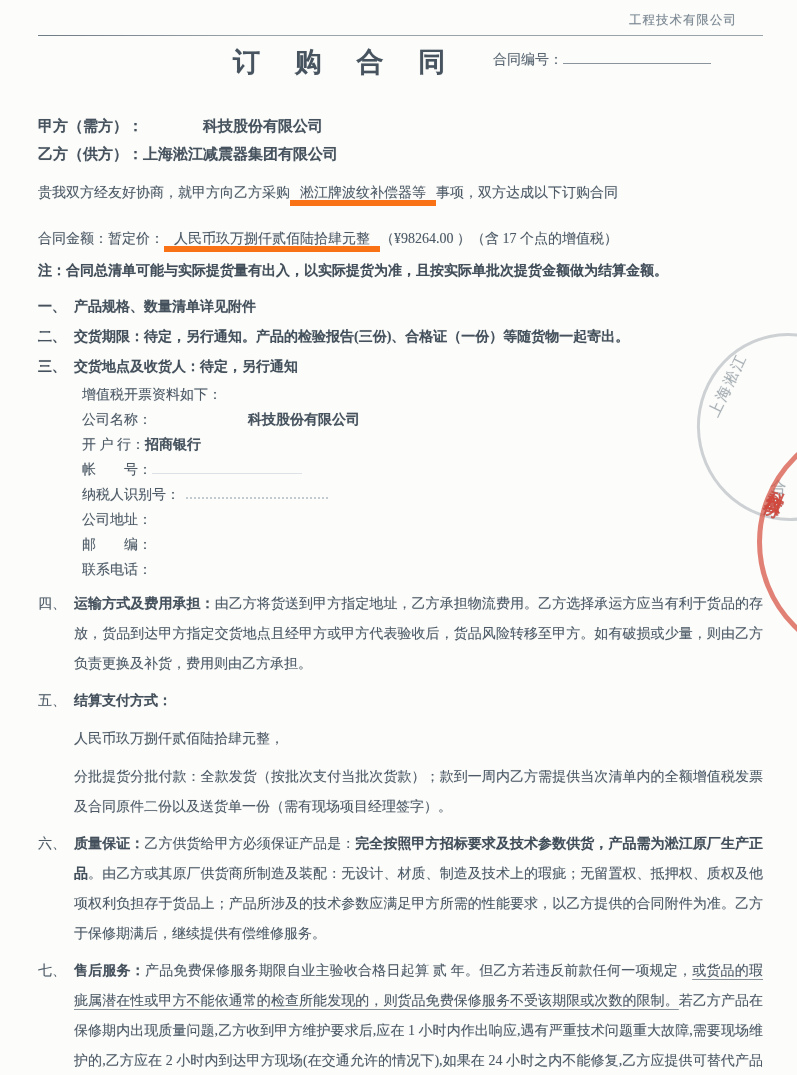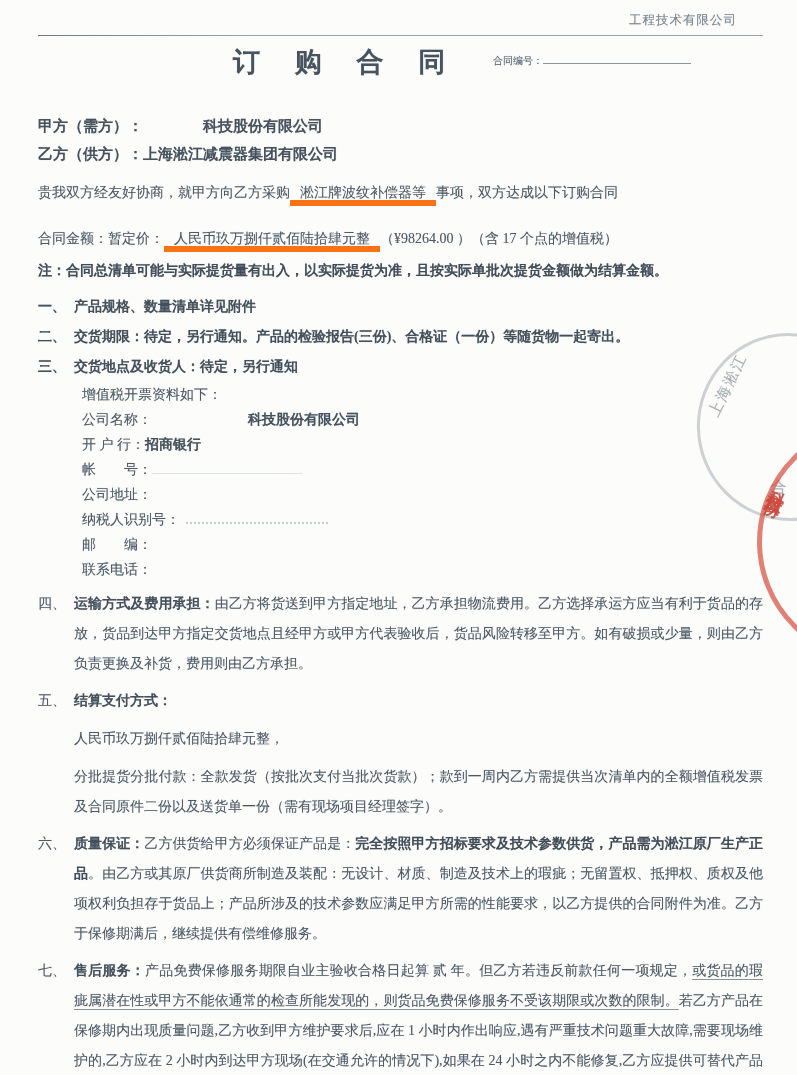--- a/index.html
+++ b/index.html
@@ -13,21 +13,21 @@
     color:#4d5a66;
     box-sizing:border-box;
     padding:12px 34px 0 38px;
   }
   .scan{ text-shadow:0 0 0.8px rgba(90,104,117,.38); }
   .hdr-company{ text-align:right; font-size:12.5px; color:#7b8893; padding-right:26px; letter-spacing:1px;}
   .rule{ height:1px; background:linear-gradient(90deg,#6f7b84,#9aa4ab 30%,#98a2a9); margin-top:6px; }
 
   .title-row{ position:relative; margin-top:8px; height:64px;}
   .doc-title{ position:absolute; left:195px; top:0; font-size:27px; font-weight:bold; letter-spacing:14px; color:#47545f;}
-  .meta{ position:absolute; left:455px; top:6px; font-size:10px; color:#5a era;text-align:right;}
+  .meta{ position:absolute; left:455px; top:6px; font-size:14px; color:#5a era;text-align:right;}
   .meta{ color:#5a6773; }
   .meta-line{ margin-bottom:12px; }
   .blank-line{ display:inline-block; width:148px; border-bottom:1px solid #8a949c; height:13px; vertical-align:baseline;}
 
   .party{ font-size:15px; font-weight:bold; color:#46525d; margin-top:9px;}
   .party:first-of-type{ margin-top:14px; }
   .party .gap{ display:inline-block; width:60px; }
 
   .para{ font-size:14px; line-height:30px; text-align:justify; }
   .intro{ margin-top:14px; }
@@ -128,24 +128,24 @@
     <div class="inv-row">
       <span class="lbl wide">公司名称：</span><span class="inv-val">科技股份有限公司</span>
     </div>
     <div class="inv-row">
       <span class="lbl">开 户 行：</span><span class="inv-val">招商银行</span>
     </div>
     <div class="inv-row">
       <span class="lbl">帐　　号：</span><span class="faint-line"></span>
     </div>
     <div class="inv-row">
-      <span class="lbl">公司地址：</span>
+      <span class="lbl">纳税人识别号：</span><span class="dots"></span>
     </div>
     <div class="inv-row">
-      <span class="lbl">纳税人识别号：</span><span class="dots"></span>
+      <span class="lbl">公司地址：</span>
     </div>
     <div class="inv-row">
       <span class="lbl">邮　　编：</span>
     </div>
     <div class="inv-row">
       <span class="lbl">联系电话：</span>
     </div>
   </div>
 
   <div class="li para sec">

